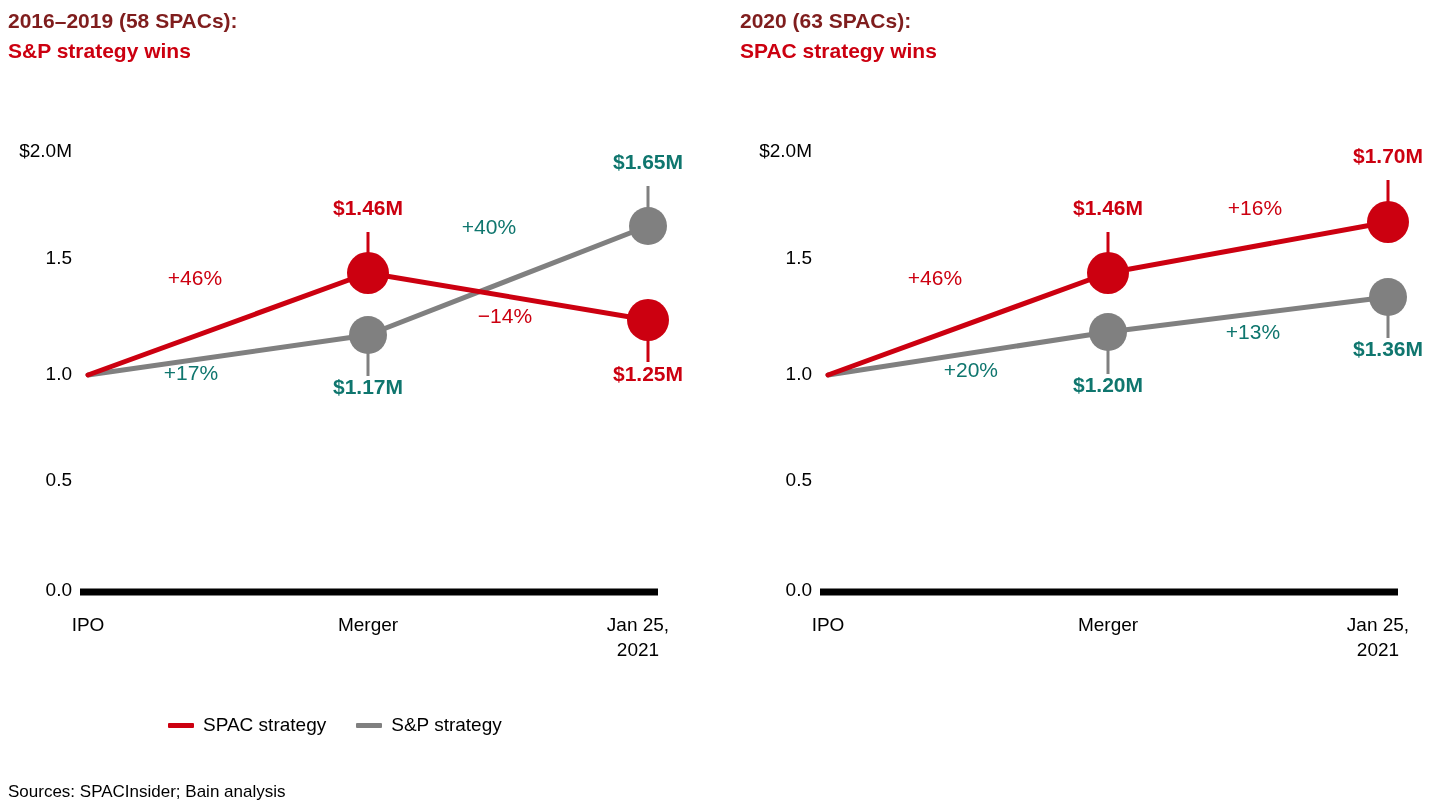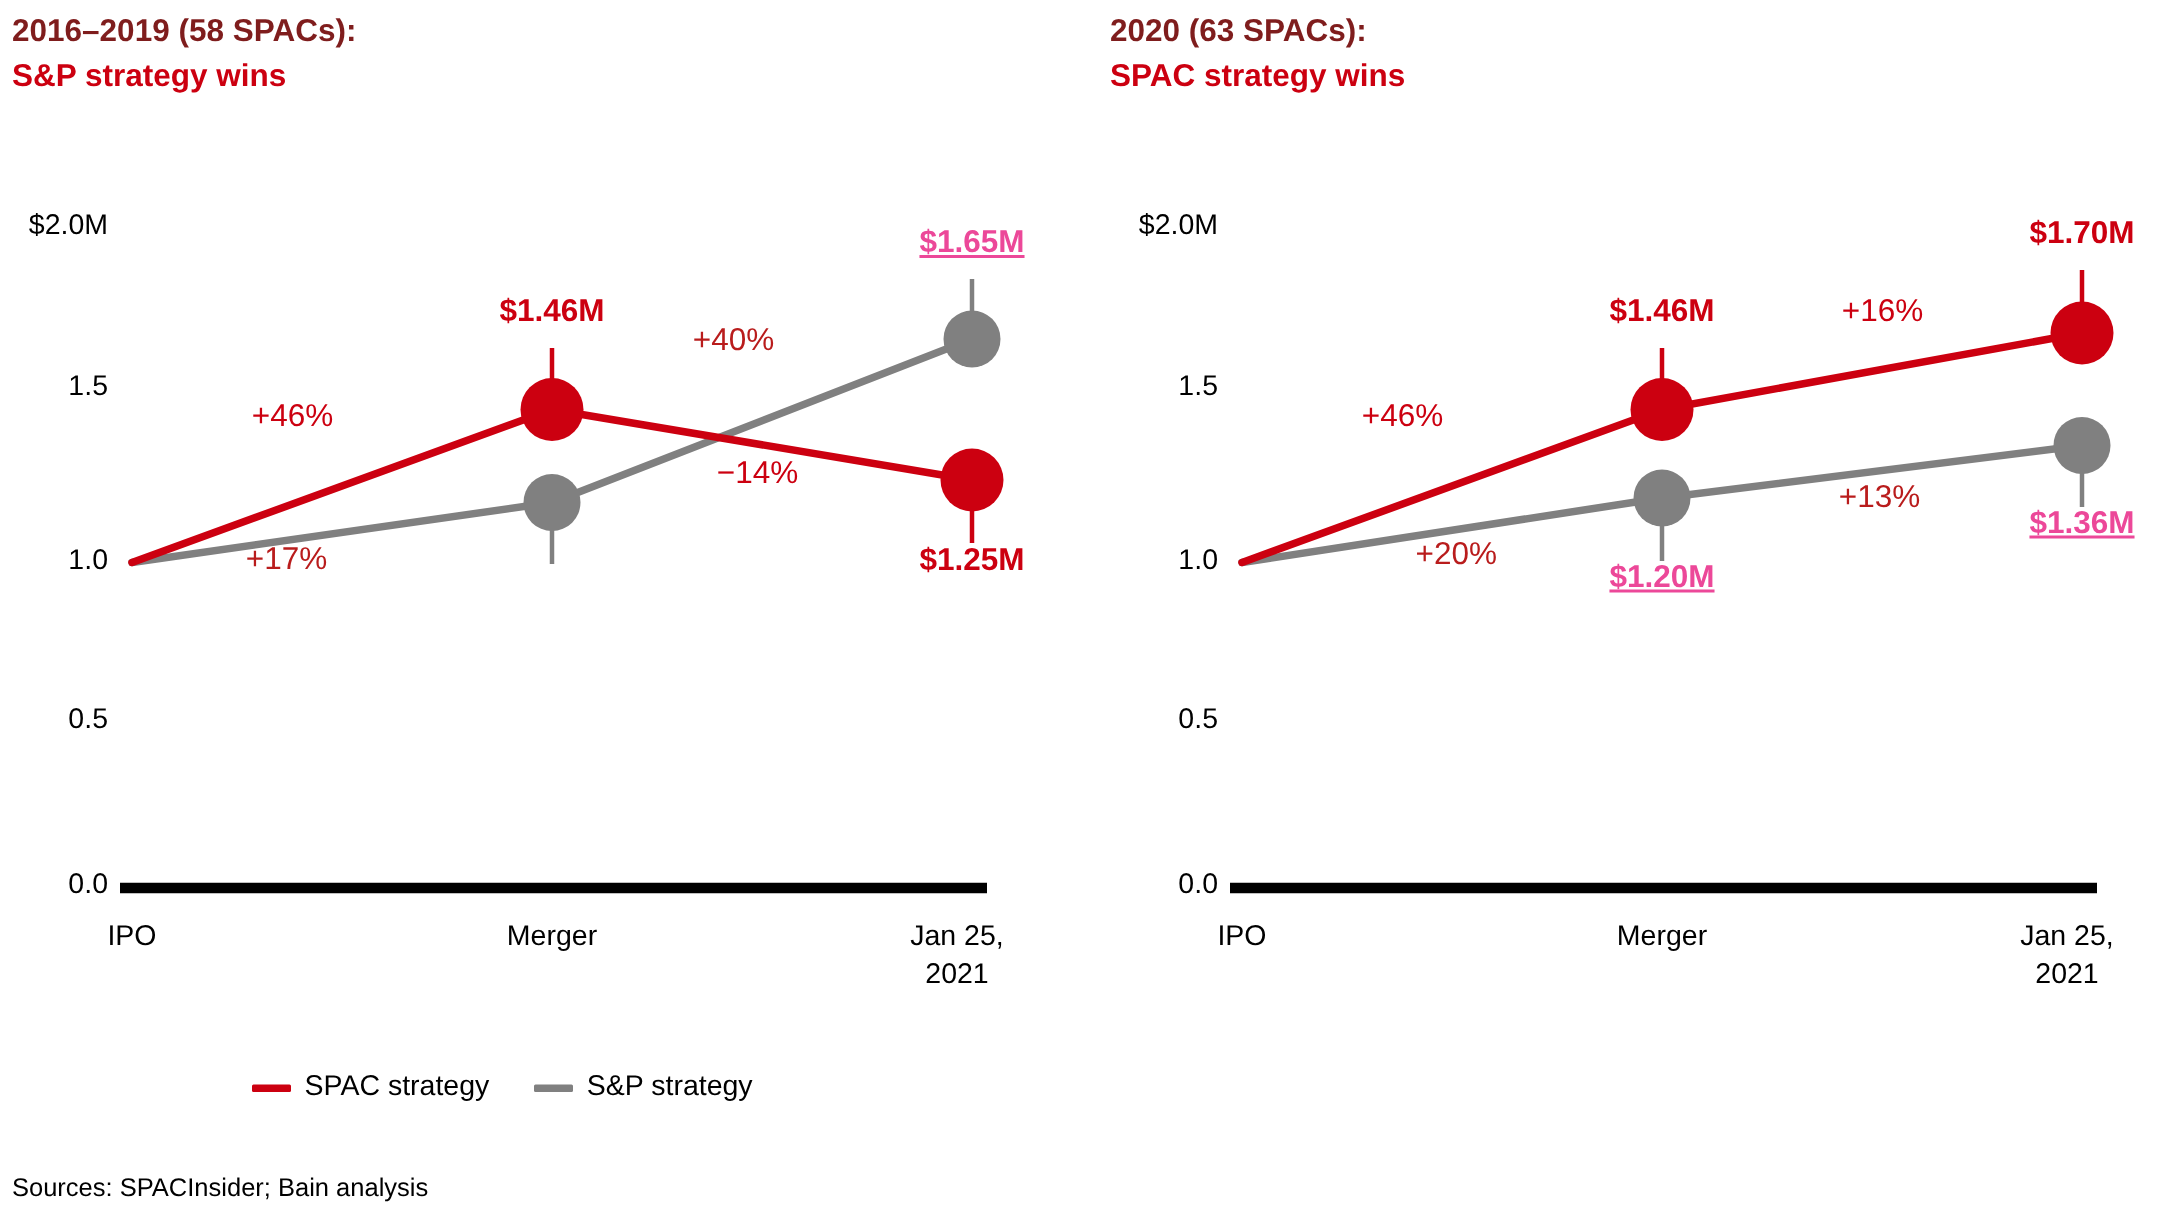--- a/index.html
+++ b/index.html
@@ -68,29 +68,29 @@
   }
 
   
   .dlabel {
     position: absolute;
     font-size: 21px;
     font-weight: bold;
     white-space: nowrap;
   }
   .dlabel.red  { color: #CC0010; }
-  .dlabel.grey { color: #ec4899; text-decoration: underline; }
+  .dlabel.grey { color: #0f766e; }
 
   .pctlabel {
     position: absolute;
     font-size: 21px;
     white-space: nowrap;
   }
   .pctlabel.red  { color: #CC0010; }
-  .pctlabel.grey { color: #b91c1c; }
+  .pctlabel.grey { color: #0f766e; }
 
   
   .legend {
     position: absolute;
     top: 714px;
     display: flex;
     align-items: center;
     gap: 30px;
     font-size: 19px;
     color: #000000;
@@ -164,20 +164,21 @@
 
   <div class="xtick" style="left:38px; top:612px; width:100px;">IPO</div>
   <div class="xtick" style="left:318px; top:612px; width:100px;">Merger</div>
   <div class="xtick" style="left:588px; top:612px; width:100px;">
     <span>Jan 25,</span><br>
     <span>2021</span>
   </div>
 
   <div class="dlabel red" style="left:268px; top:196px; width:200px; text-align:center;">$1.46M</div>
   <div class="dlabel red" style="left:548px; top:362px; width:200px; text-align:center;">$1.25M</div>
+  <div class="dlabel grey" style="left:268px; top:375px; width:200px; text-align:center;">$1.17M</div>
   <div class="dlabel grey" style="left:548px; top:150px; width:200px; text-align:center;">$1.65M</div>
 
   <div class="pctlabel red" style="left:130px; top:266px; width:130px; text-align:center;">+46%</div>
   <div class="pctlabel red" style="left:440px; top:304px; width:130px; text-align:center;">−14%</div>
   <div class="pctlabel grey" style="left:126px; top:361px; width:130px; text-align:center;">+17%</div>
   <div class="pctlabel grey" style="left:424px; top:215px; width:130px; text-align:center;">+40%</div>
 
   <div class="legend" id="legend-left">
     <div class="legend-item">
       <span class="legend-swatch red"></span>

